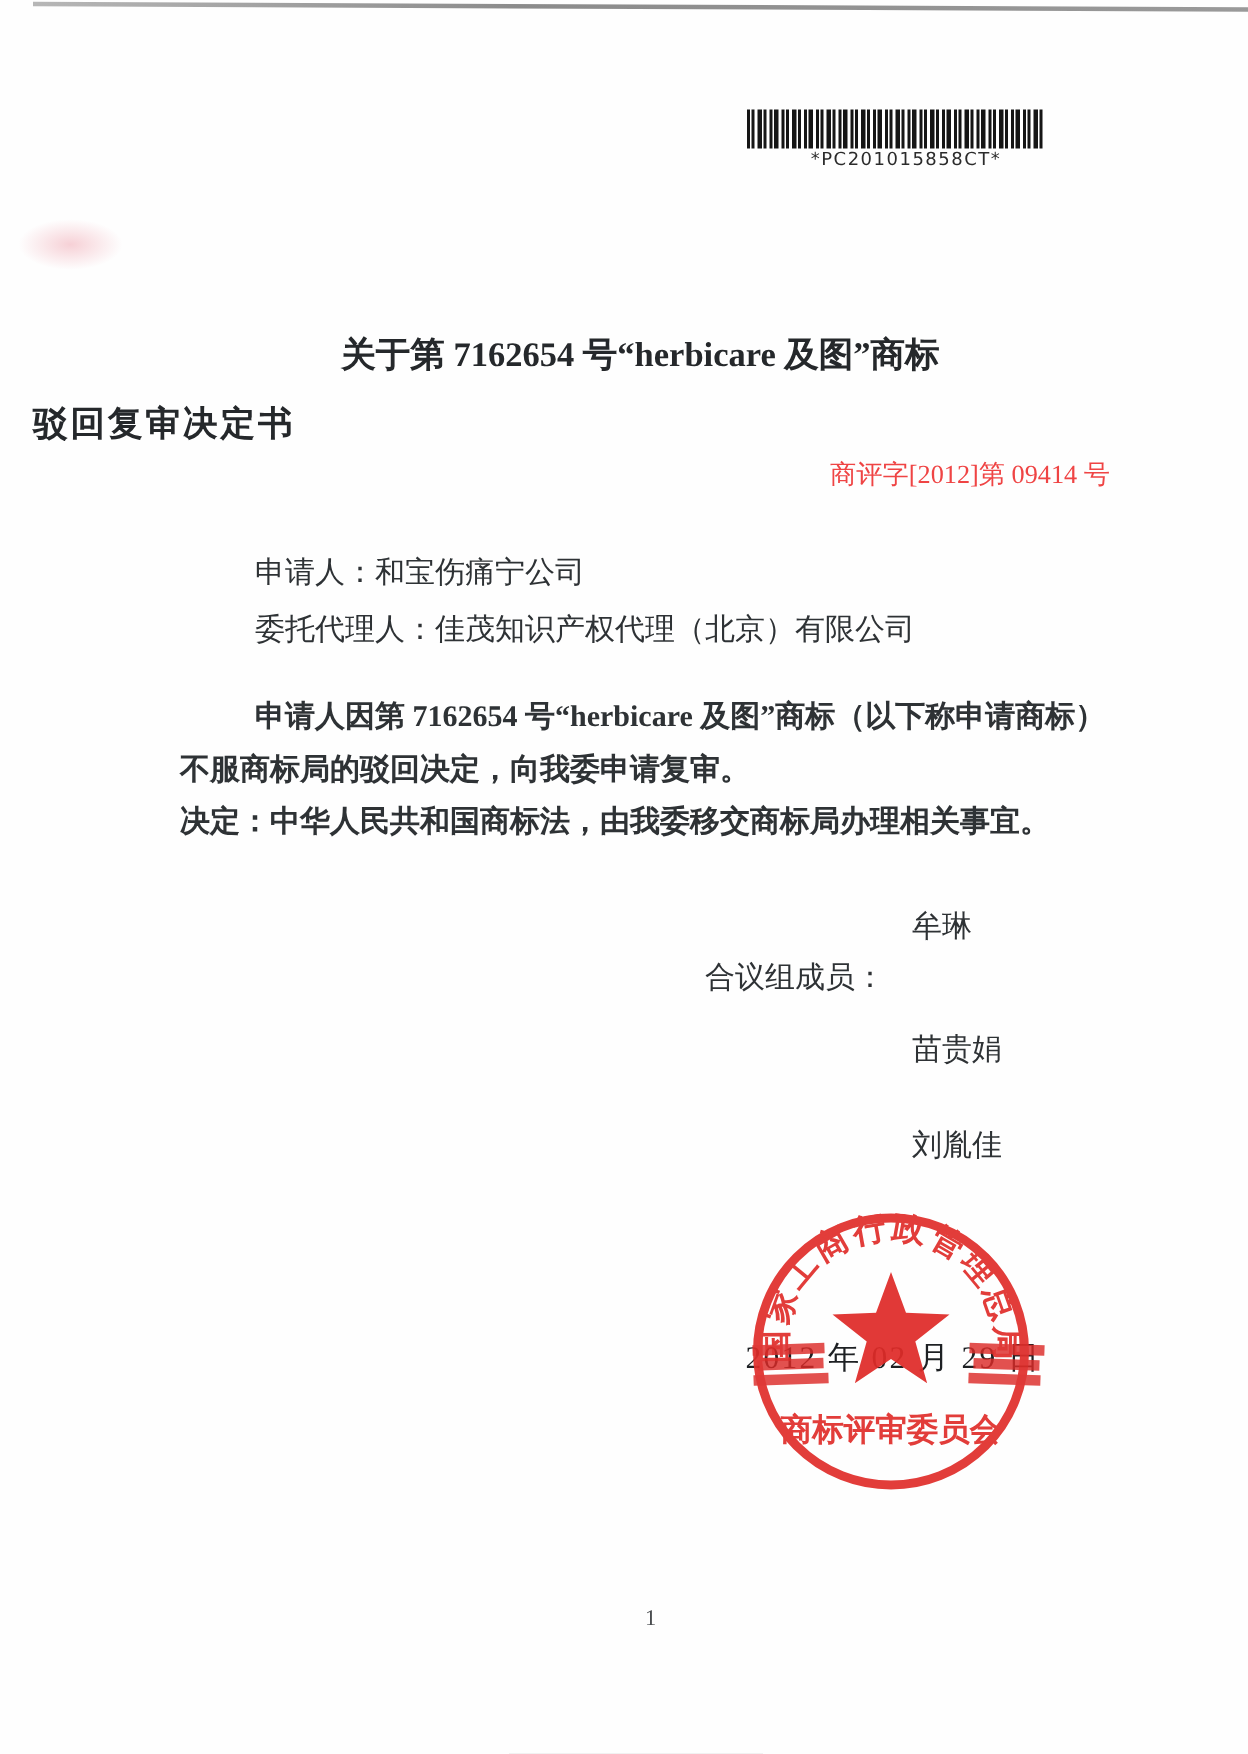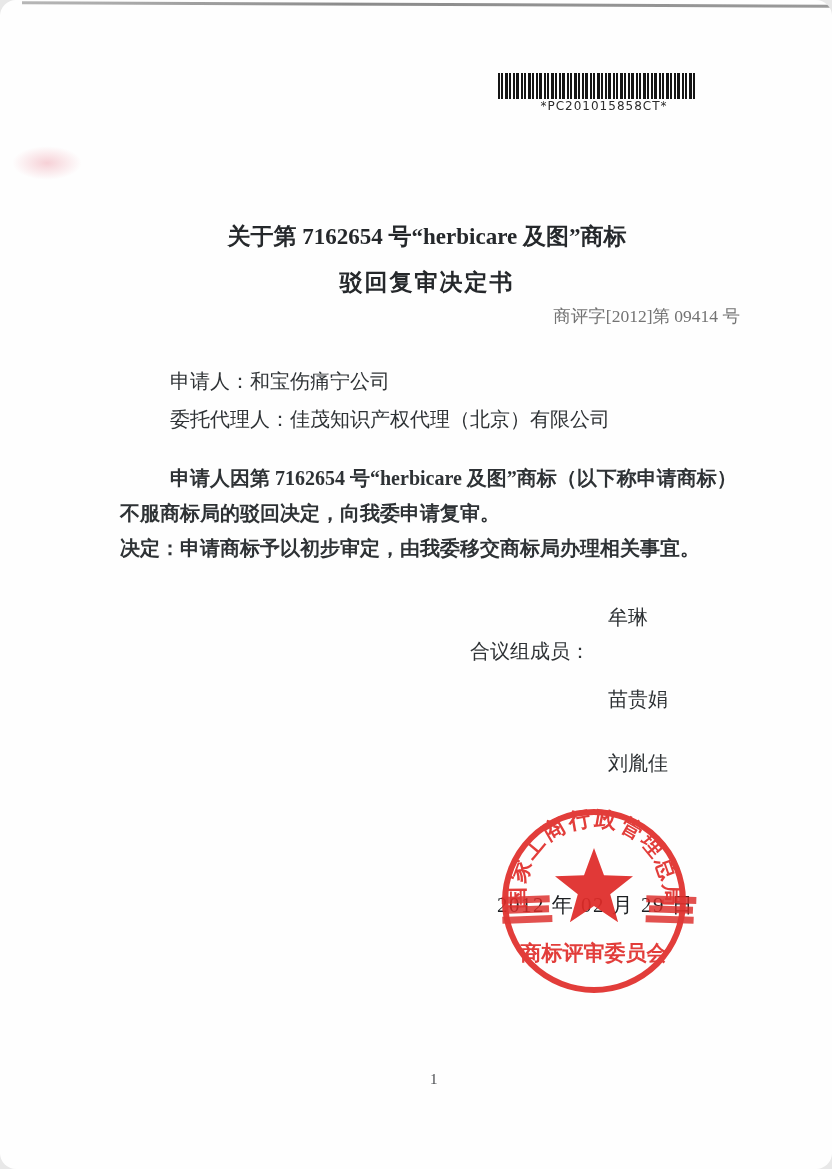--- a/index.html
+++ b/index.html
@@ -5,21 +5,20 @@
   * { margin:0; padding:0; box-sizing:border-box; }
   html,body { background:#e8e8e8; }
   .page {
     position:relative;
     width:832px; height:1169px;
     margin:0 auto;
     background:#fefefe;
     overflow:hidden;
     font-family:"Liberation Serif","DejaVu Serif",serif;
     color:#2e3235;
-    border-radius:16px;
   }
   .scan-top-edge {
     position:absolute; top:3px; left:22px; right:-4px; height:2.5px;
     background:linear-gradient(to right,#aaa,#777 40%,#888);
     transform:rotate(0.25deg); opacity:.85;
   }
   .pink-smudge {
     position:absolute; left:12px; top:146px; width:70px; height:34px;
     background:radial-gradient(ellipse at center, rgba(226,90,110,.28), rgba(226,90,110,0) 70%);
   }
@@ -36,27 +35,27 @@
     position:absolute; top:146px; left:22px; width:810px;
     text-align:center; font-size:38px; font-weight:bold;
     letter-spacing:0.5px;
   }
   .subject-line {
     position:absolute; top:221px; left:22px; width:810px;
     text-align:center; font-size:23px; font-weight:bold; color:#25282b;
   }
   .doc-type-title {
     position:absolute; top:267px; left:22px; width:810px;
-    text-align:center; font-size:23px; font-weight:bold; color:#25282b;
+    font-size:23px; font-weight:bold; color:#25282b;
     letter-spacing:2px;
     font-family:Liberation Mono, monospace;
   }
   .reference-number {
     position:absolute; top:304px; right:92px;
-    font-size:17.5px; color:#737373;
+    font-size:17.5px; color:#ef4444;
   }
   
   .applicant-line { position:absolute; left:170px; top:368px; font-size:20px; }
   .agent-line     { position:absolute; left:170px; top:406px; font-size:20px; }
   .paragraph { position:absolute; left:120px; width:640px; font-size:20px; line-height:35px; }
   .paragraph .line { white-space:nowrap;font-weight:bold; }
   .paragraph .line.first { text-indent:50px; }
   .para-1 { top:461px; }
   .para-2 { top:531px; }
   .panel-label { position:absolute; left:470px; top:638px; font-size:20px; }
@@ -98,21 +97,21 @@
   <div class="applicant-line">申请人：和宝伤痛宁公司</div>
 
   <div class="agent-line">委托代理人：佳茂知识产权代理（北京）有限公司</div>
 
   <div class="paragraph para-1">
     <div class="line first">申请人因第 7162654 号“herbicare 及图”商标（以下称申请商标）</div>
     <div class="line">不服商标局的驳回决定，向我委申请复审。</div>
   </div>
 
   <div class="paragraph para-2">
-    <div class="line">决定：申请商标予以初步审定，由我委移交商标局办理相关事宜。</div>
+    <div class="line">决定：中华人民共和国商标法，由我委移交商标局办理相关事宜。</div>
   </div>
 
   <div class="panel-label">合议组成员：</div>
   <div class="panel-member member-0">牟琳</div>
   <div class="panel-member member-1">苗贵娟</div>
   <div class="panel-member member-2">刘胤佳</div>
 
 
   <div class="date-line">2012 年 02 月 29 日</div>
 

